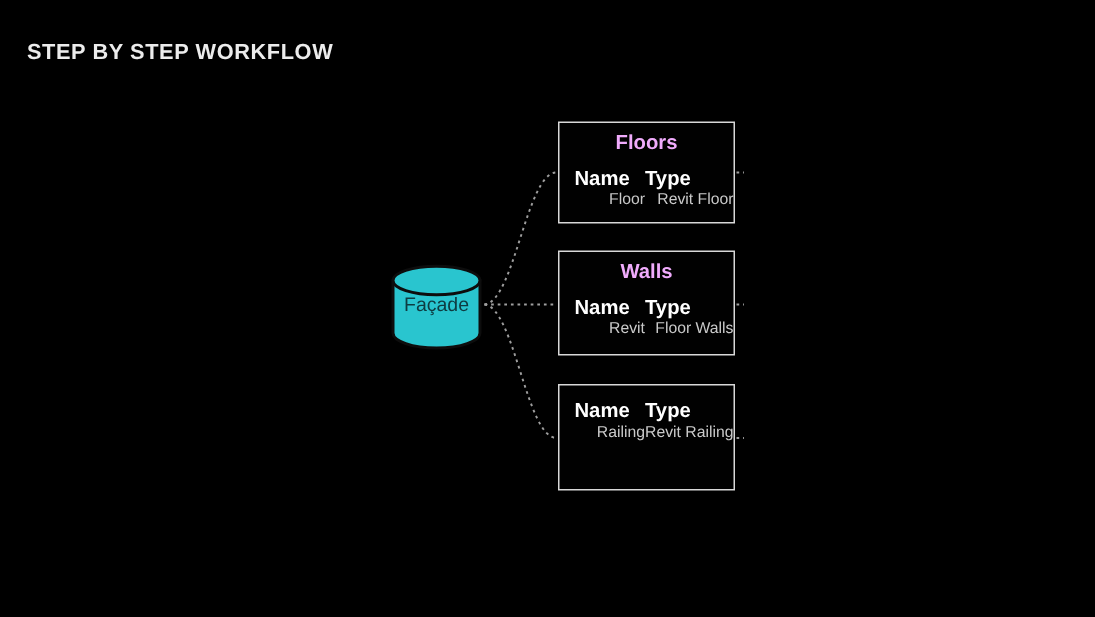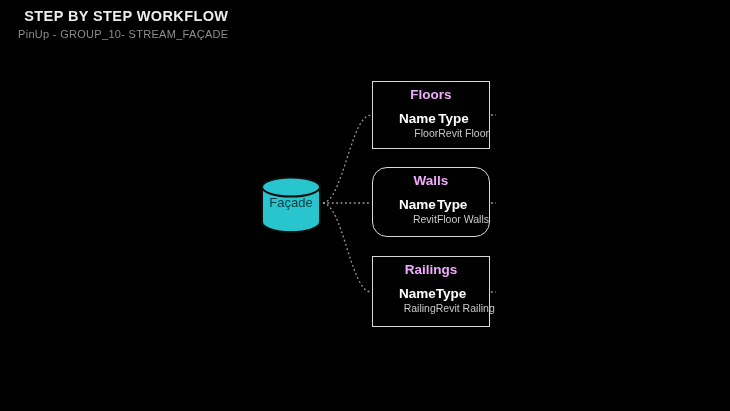--- a/index.html
+++ b/index.html
@@ -12,22 +12,21 @@
     position: relative;
     width: 730px;
     height: 411px;
     background: #000000;
     overflow: hidden;
   }
   
   .slide-header {
     position: absolute;
     left: 18px;
-    top: 8px;
-    text-align: right;
+    top: 27px;
   }
   .slide-title {
     margin: 0;
     font-size: 14.5px;
     font-weight: bold;
     letter-spacing: 0.4px;
     color: #ececec;
   }
   .slide-subtitle {
     margin: 4px 0 0 0;
@@ -74,21 +73,21 @@
     margin: 5px 0 0 0;
     text-align: center;
     font-size: 13.5px;
     font-weight: bold;
     color: #f0abfc;
   }
   .node-cols {
     display: flex;
     margin: 10px 0 0 10px;
   }
-  .col-name { width: 47px; margin-left: 16px; }
+  .col-name { width: 47px; }
   .col-type { flex: 1; }
   .col-header {
     font-size: 13.5px;
     font-weight: bold;
     color: #ffffff;
     line-height: 1.05;
   }
   .col-value {
     margin-top: 2px;
     font-size: 10.5px;
@@ -98,21 +97,20 @@
     text-align: right;
   }
 </style>
 </head>
 <body>
 
 <div class="canvas">
 
   <div class="slide-header">
     <h1 class="slide-title">STEP BY STEP WORKFLOW</h1>
-    <p class="slide-subtitle">PinUp - GROUP_10- STREAM_FAÇADE</p>
   </div>
 
   <svg class="diagram-svg" width="730" height="411" viewBox="0 0 730 411">
 
     <path class="connector" d="M323,203 C343,201 351,115 371,115"></path>
     <path class="connector" d="M323,203 L371,203"></path>
     <path class="connector" d="M323,203 C343,205 351,292 371,292"></path>
 
     <path class="connector" d="M491,115 h5"></path>
     <path class="connector" d="M491,203 h5"></path>
@@ -132,36 +130,35 @@
         <div class="col-header">Name</div>
         <div class="col-value">Floor</div>
       </div>
       <div class="col-type">
         <div class="col-header">Type</div>
         <div class="col-value">Revit Floor</div>
       </div>
     </div>
   </div>
 
-  <div class="node" style="top:167px; height:70px;border-radius:15px;">
+  <div class="node" style="top:167px; height:70px;">
     <h2 class="node-title">Walls</h2>
     <div class="node-cols">
       <div class="col-name">
         <div class="col-header">Name</div>
         <div class="col-value">Revit</div>
       </div>
       <div class="col-type">
         <div class="col-header">Type</div>
         <div class="col-value">Floor Walls</div>
       </div>
     </div>
   </div>
 
   <div class="node" style="top:256px; height:71px;">
-    <h2 class="node-title">Railings</h2>
     <div class="node-cols">
       <div class="col-name">
         <div class="col-header">Name</div>
         <div class="col-value">Railing</div>
       </div>
       <div class="col-type">
         <div class="col-header">Type</div>
         <div class="col-value">Revit Railing</div>
       </div>
     </div>

